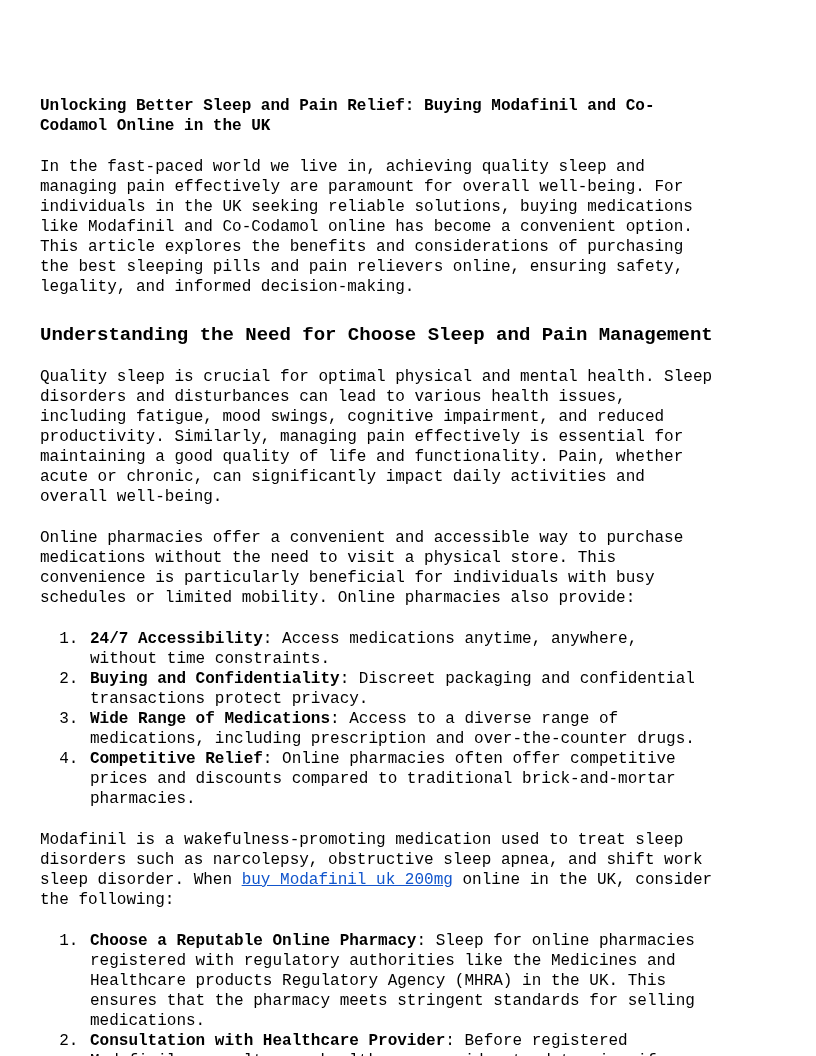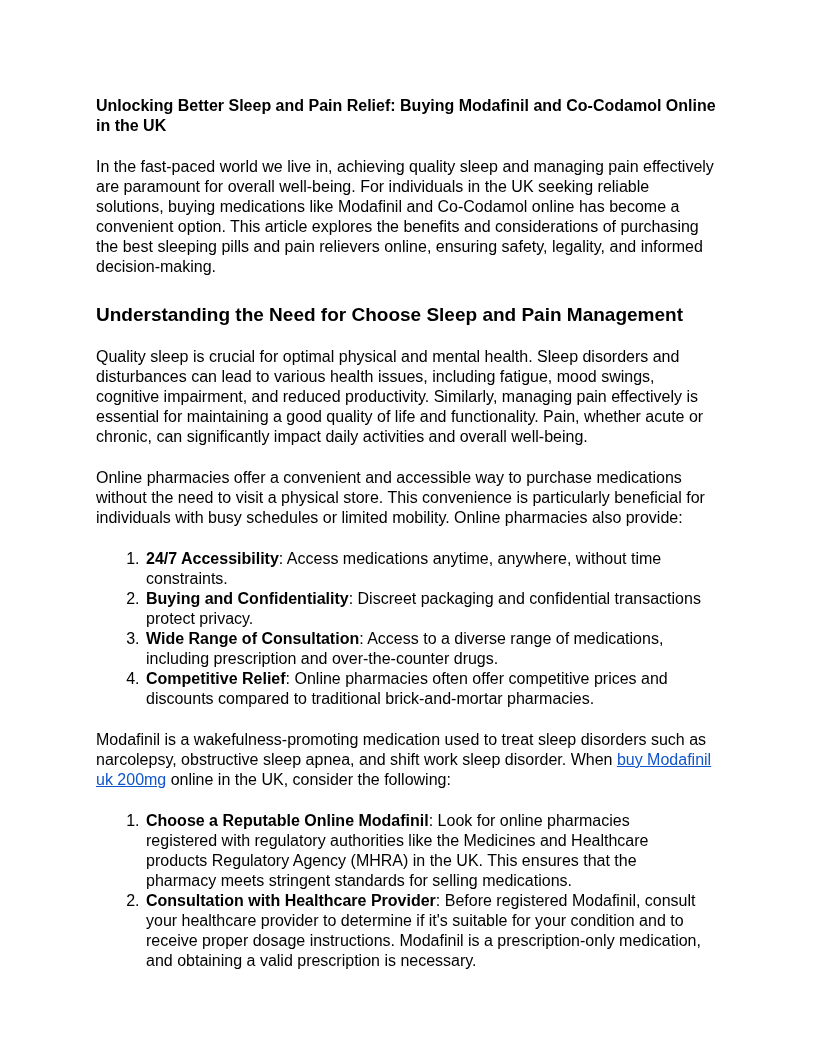--- a/index.html
+++ b/index.html
@@ -4,23 +4,23 @@
 <style>
   html, body {
     margin: 0;
     padding: 0;
     background: #ffffff;
   }
   .page {
     width: 816px;
     height: 1056px;
     box-sizing: border-box;
-    padding: 96px 98px 60px 96px;
+    padding: 96px 98px 60px 40px;
     background: #ffffff;
-    font-family: Liberation Sans, sans-serif;
+    font-family: Liberation Mono, monospace;
     font-size: 16px;
     line-height: 1.25;
     color: #000000;
     overflow: hidden;
   }
   .doc-title {
     font-size: 16px;
     font-weight: bold;
     margin: 0 0 21px 0;
     line-height: 1.25;
@@ -68,32 +68,32 @@
   <p class="body-text">Online pharmacies offer a convenient and accessible way to purchase medications without the need to visit a physical store. This convenience is particularly beneficial for individuals with busy schedules or limited mobility. Online pharmacies also provide:</p>
 
   <ol class="doc-list">
     <li>
       <strong class="term">24/7 Accessibility</strong><span>: Access medications anytime, anywhere, without time constraints.</span>
     </li>
     <li>
       <strong class="term">Buying and Confidentiality</strong><span>: Discreet packaging and confidential transactions protect privacy.</span>
     </li>
     <li>
-      <strong class="term">Wide Range of Consultation</strong><span>: Access to a diverse range of medications, including prescription and over-the-counter drugs.</span>
+      <strong class="term">Wide Range of Medications</strong><span>: Access to a diverse range of medications, including prescription and over-the-counter drugs.</span>
     </li>
     <li>
       <strong class="term">Competitive Relief</strong><span>: Online pharmacies often offer competitive prices and discounts compared to traditional brick-and-mortar pharmacies.</span>
     </li>
   </ol>
 
 
   <p class="body-text"><span>Modafinil is a wakefulness-promoting medication used to treat sleep disorders such as narcolepsy, obstructive sleep apnea, and shift work sleep disorder. When </span><a href="#" class="doc-link">buy Modafinil uk 200mg</a><span> online in the UK, consider the following:</span></p>
 
   <ol class="doc-list">
     <li>
-      <strong class="term">Choose a Reputable Online Modafinil</strong><span>: Look for online pharmacies registered with regulatory authorities like the Medicines and Healthcare products Regulatory Agency (MHRA) in the UK. This ensures that the pharmacy meets stringent standards for selling medications.</span>
+      <strong class="term">Choose a Reputable Online Pharmacy</strong><span>: Sleep for online pharmacies registered with regulatory authorities like the Medicines and Healthcare products Regulatory Agency (MHRA) in the UK. This ensures that the pharmacy meets stringent standards for selling medications.</span>
     </li>
     <li>
       <strong class="term">Consultation with Healthcare Provider</strong><span>: Before registered Modafinil, consult your healthcare provider to determine if it's suitable for your condition and to receive proper dosage instructions. Modafinil is a prescription-only medication, and obtaining a valid prescription is necessary.</span>
     </li>
   </ol>
 
 </div>
 
 </body></html>

